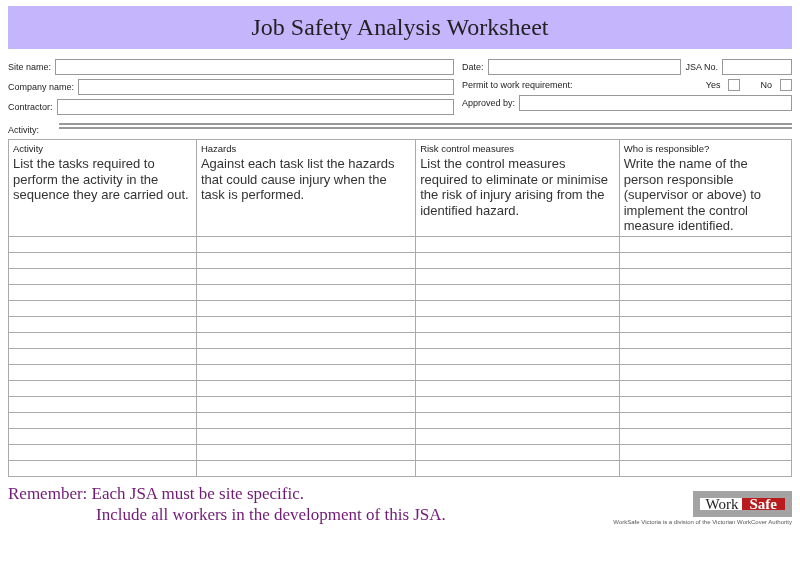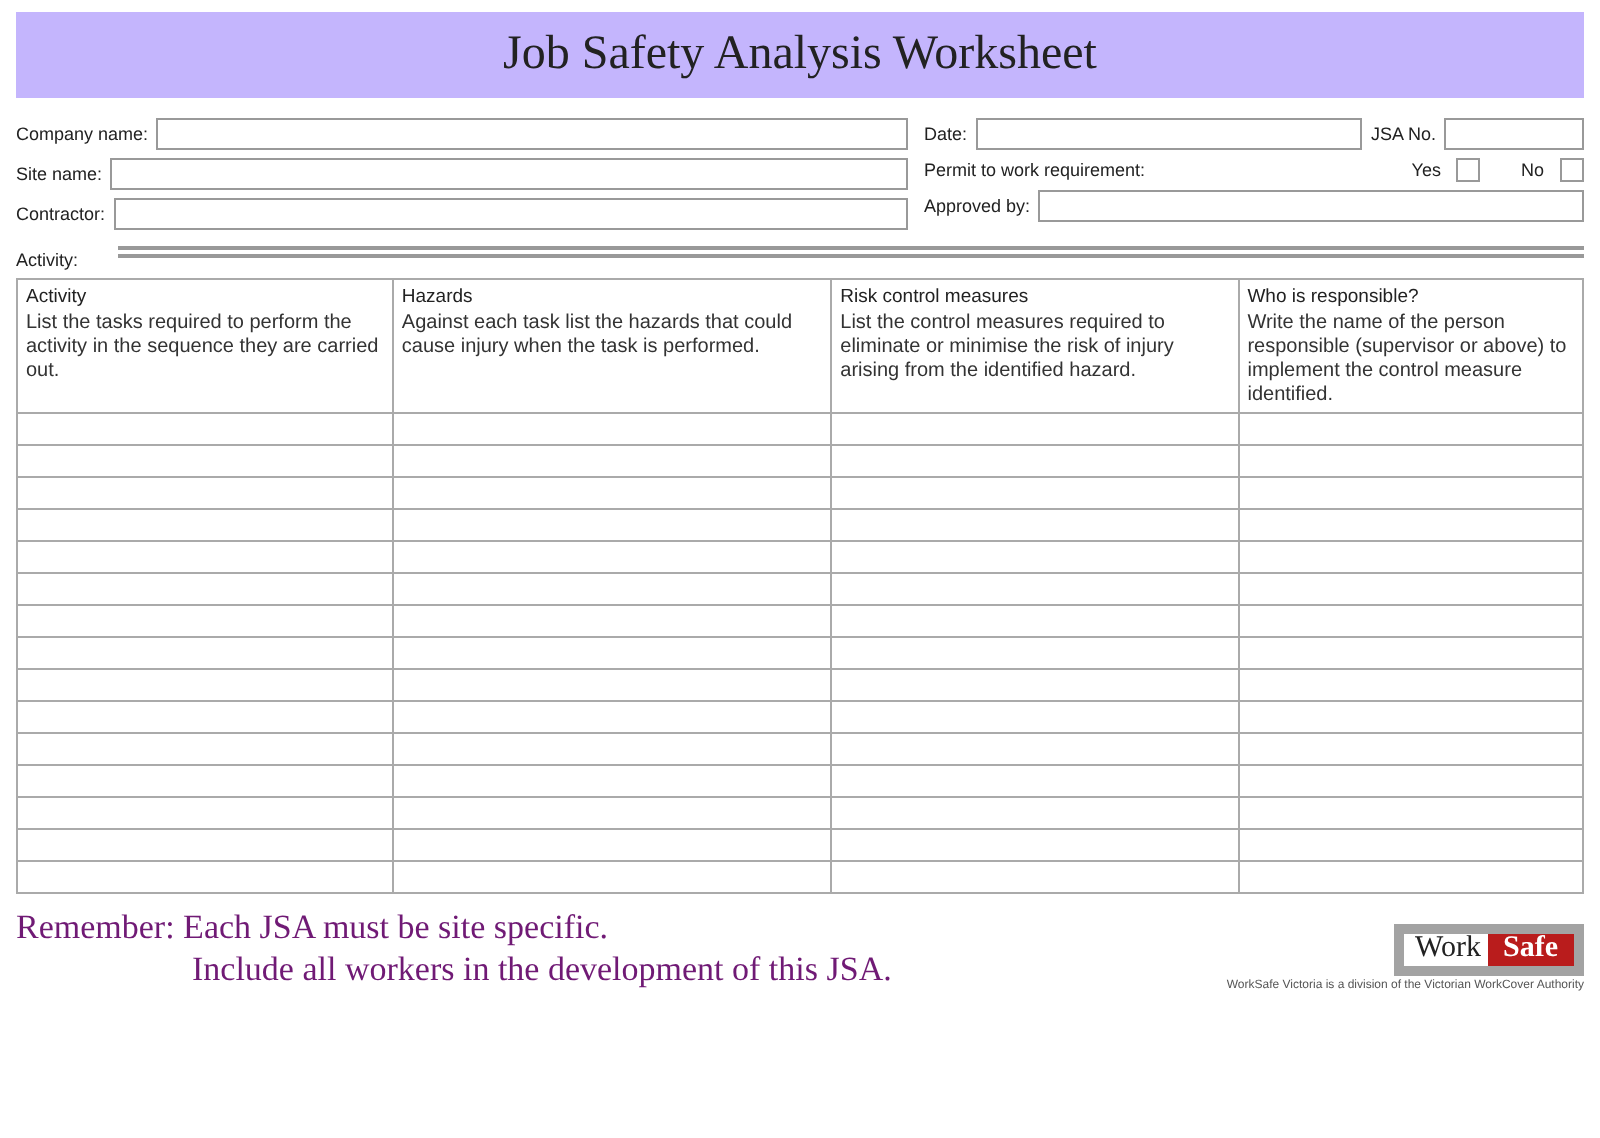--- a/index.html
+++ b/index.html
@@ -54,21 +54,21 @@
     border: 1px solid #aaa;
     vertical-align: top;
     font-size: 8.5px;
     font-weight: normal;
     text-align: left;
   }
   table.main th {
     padding: 3px 4px 2px 4px;
   }
   table.main th .col-title { font-size: 9.5px; display: block; margin-bottom: 2px; }
-  table.main th .col-desc { font-size: 10px; color: #333; line-height: 1.2; }
+  table.main th .col-desc { font-size: 13px; color: #333; line-height: 1.2; }
   table.main td { height: 16px; }
   .col-activity { width: 24%; }
   .col-hazards { width: 28%; }
   .col-risk { width: 26%; }
   .col-resp { width: 22%; margin-top: 24px; }
   .footer {
     display: flex;
     align-items: flex-end;
     justify-content: space-between;
     margin-top: 6px;
@@ -77,23 +77,24 @@
     font-family: "Times New Roman", serif;
     font-size: 17px;
     line-height: 1.25;
     color: #701a75;
   }
   .footer-text .l2 { margin-left: 88px; }
   .logo-block { text-align: right; }
   .logo {
     display: inline-flex;
     align-items: center;
-    border: 5px solid #a3a3a3;
+    border: 7px solid #a3a3a3;
     height: 26px;
     overflow: hidden;
+    text-decoration: underline;
   }
   .logo .w {
     font-family: "Times New Roman", serif;
     font-size: 15px;
     padding: 0 3px 0 6px;
     font-weight: normal;
   }
   .logo .s {
     background: #b91c1c;
     color: #fff;
@@ -105,25 +106,25 @@
   .logo-sub { font-size: 6px; color: #555; margin-top: 2px; }
 </style>
 </head>
 <body>
 
 <div class="title-bar">Job Safety Analysis Worksheet</div>
 
 <div class="info-section">
   <div class="info-left">
     <div class="field-row">
+      <span class="field-label">Site name:</span>
+      <span class="field-input"></span>
+    </div>
+    <div class="field-row">
       <span class="field-label">Company name:</span>
-      <span class="field-input"></span>
-    </div>
-    <div class="field-row">
-      <span class="field-label">Site name:</span>
       <span class="field-input"></span>
     </div>
     <div class="field-row">
       <span class="field-label">Contractor:</span>
       <span class="field-input"></span>
     </div>
   </div>
   <div class="info-right">
     <div class="field-row">
       <span class="field-label">Date:</span>

